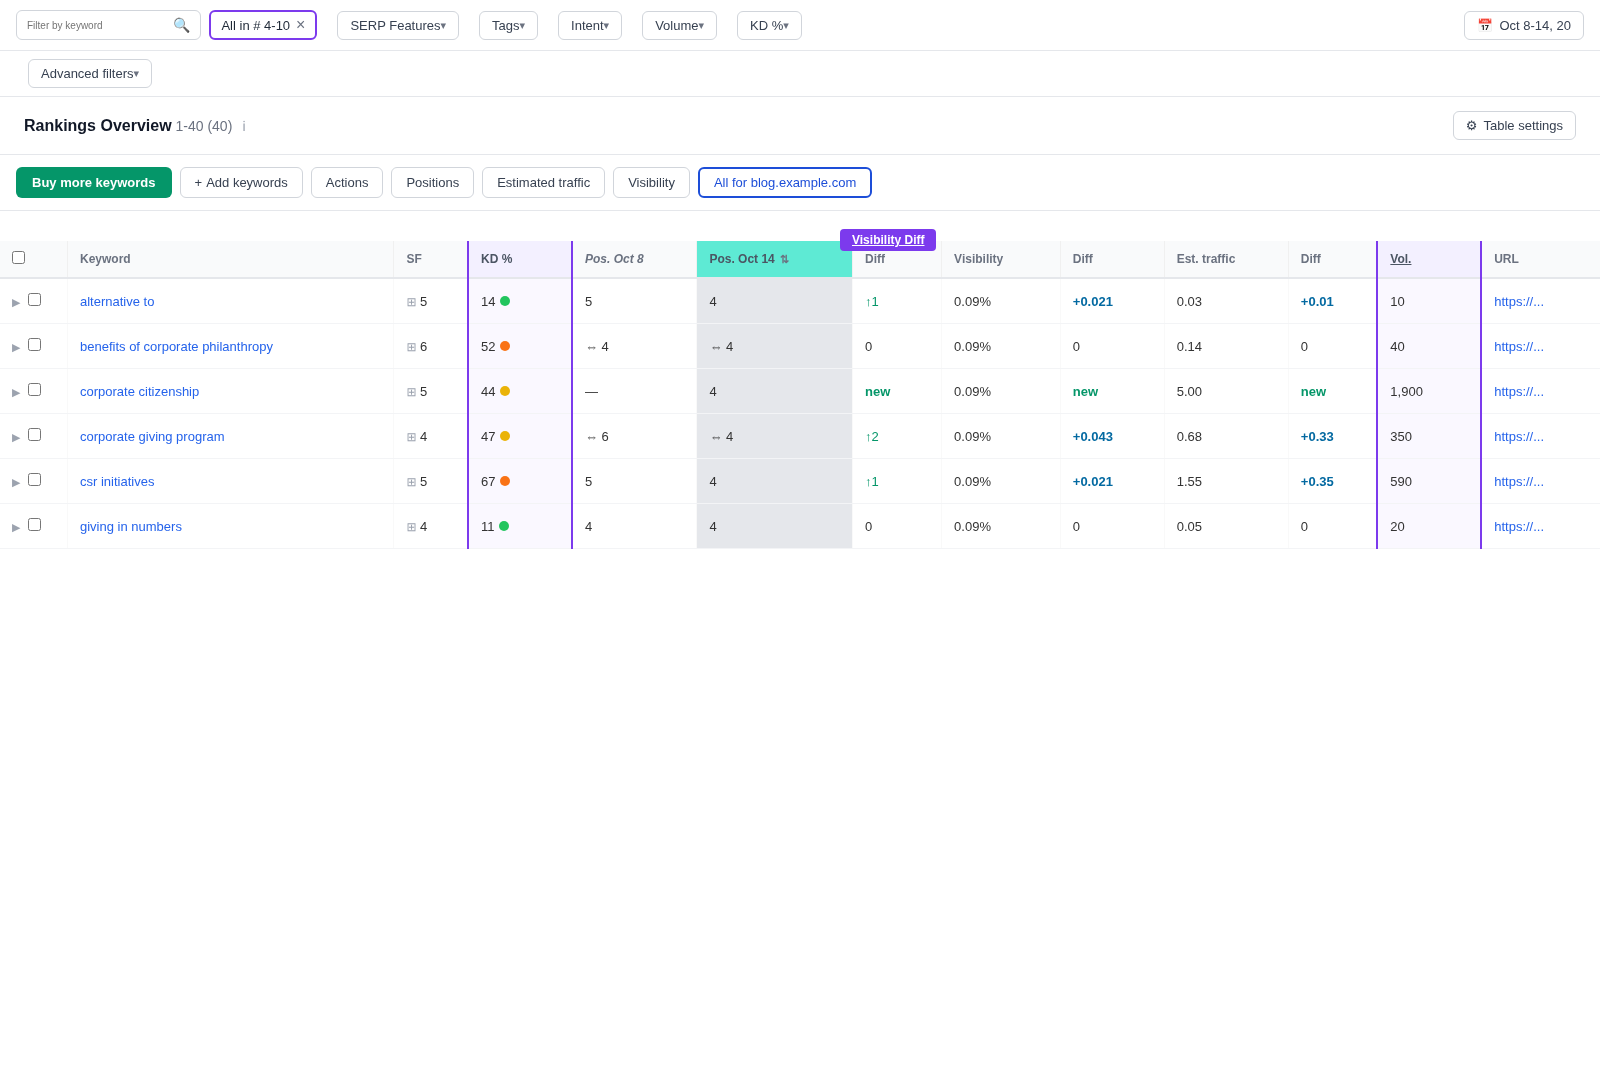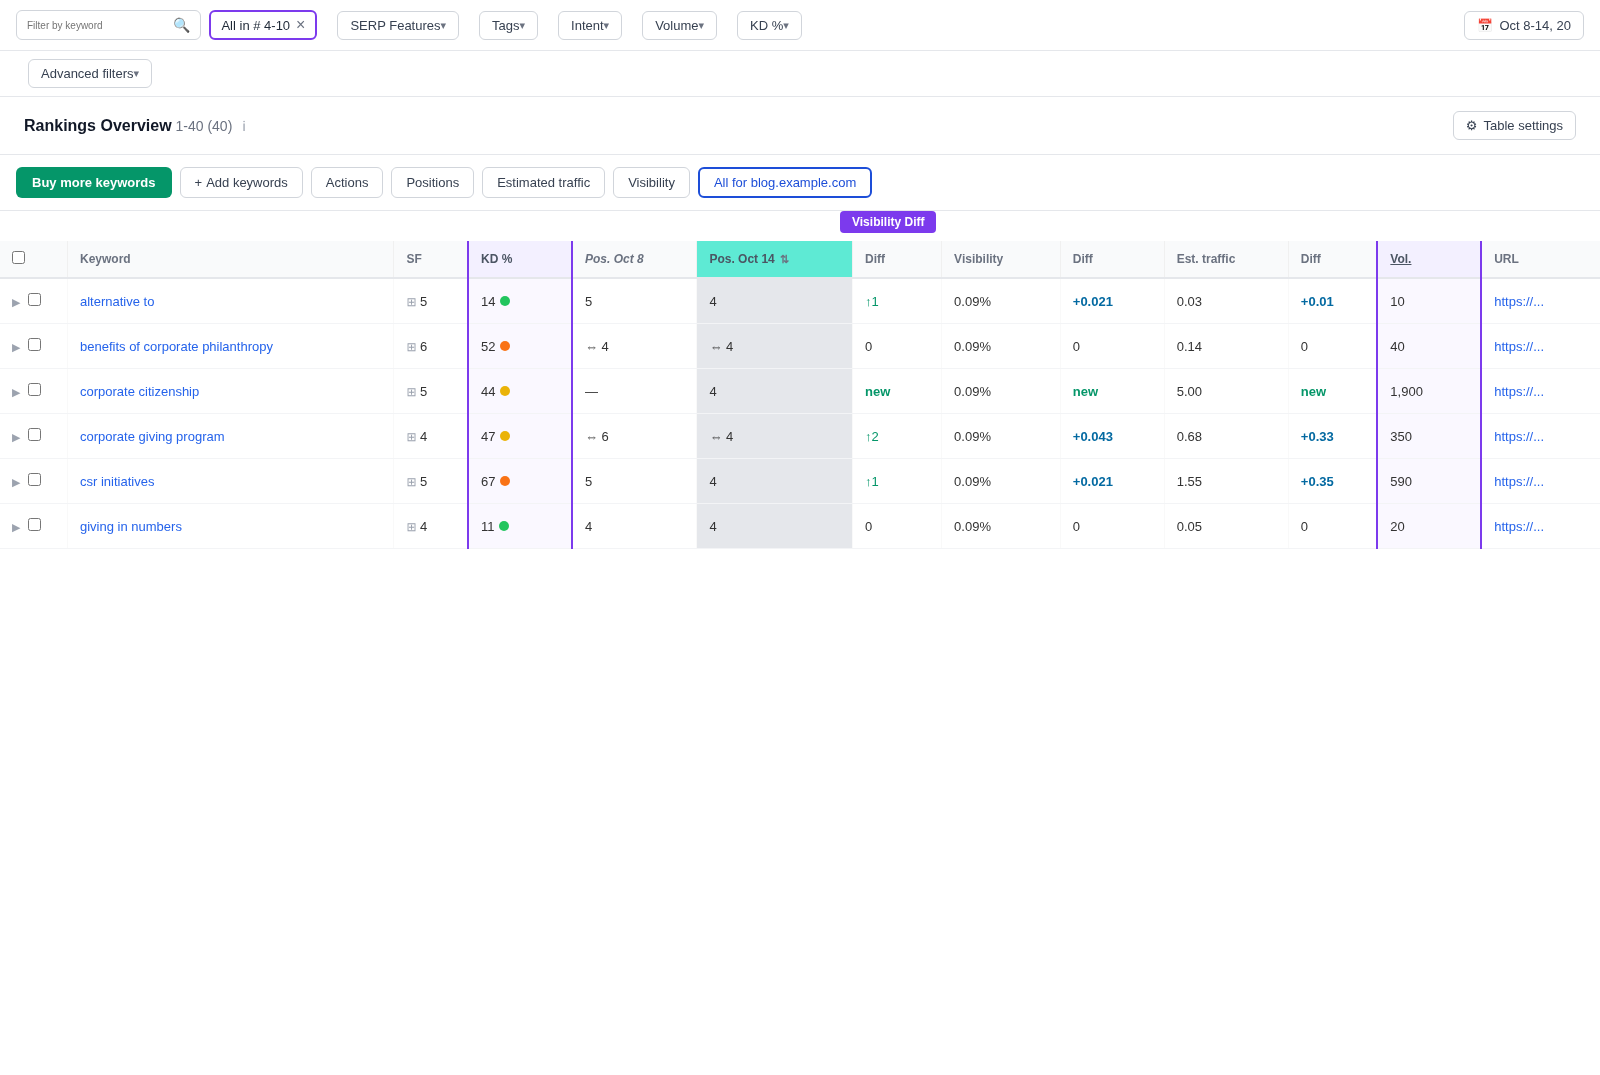--- a/index.html
+++ b/index.html
@@ -363,21 +363,21 @@
   </button>
   <button class="btn-actions">Actions</button>
   <button class="btn-tab">Positions</button>
   <button class="btn-tab">Estimated traffic</button>
   <button class="btn-tab">Visibility</button>
   <button class="btn-tab-active">All for blog.example.com</button>
 </div>
 
 <div class="table-wrapper">
 
-  <div class="vis-diff-overlay" style="left: 840px; top: 0; z-index: 10;">
+  <div class="vis-diff-overlay" style="left: 840px; top: 18px; z-index: 10; text-decoration: underline;">
     <span>Visibility Diff</span>
   </div>
 
   <div class="table-container">
     <table>
       <thead>
         <tr>
           <th style="width:32px;">
             <input type="checkbox" class="header-checkbox" style="">
           </th>

